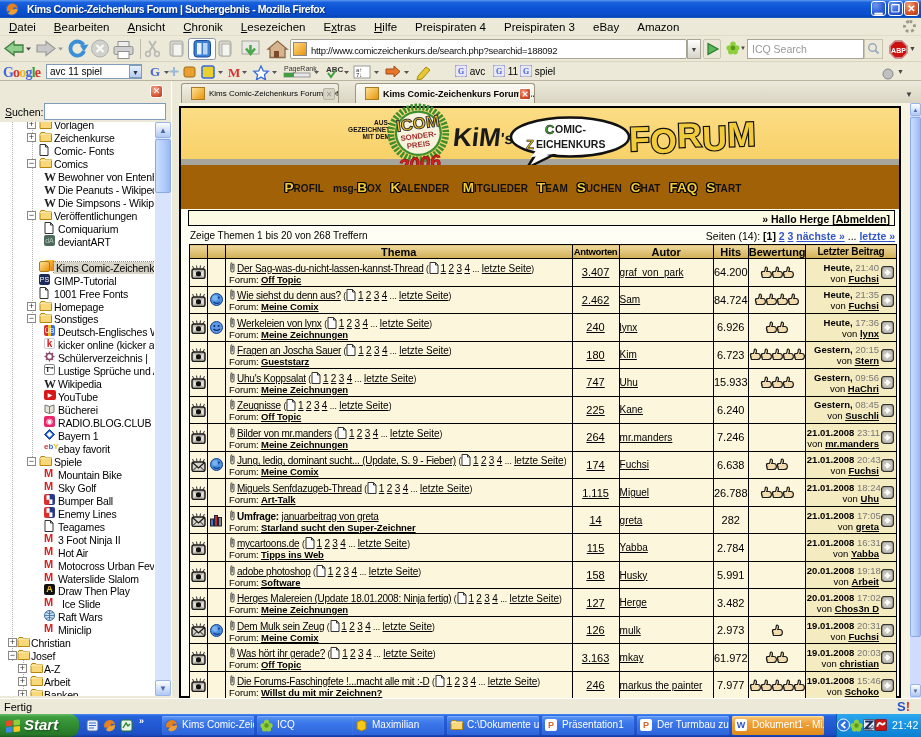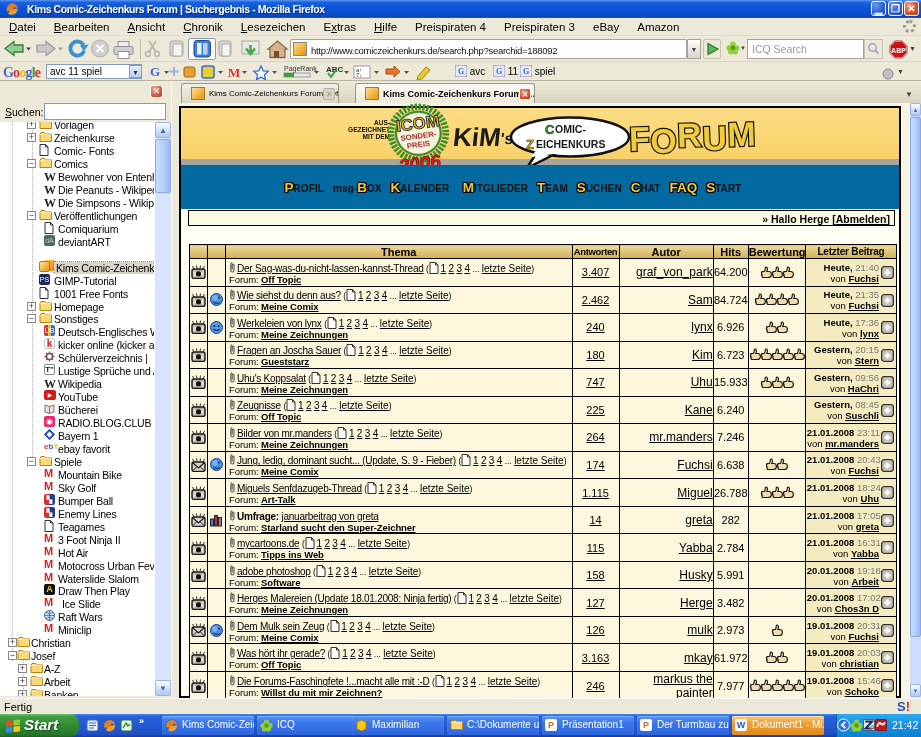--- a/index.html
+++ b/index.html
@@ -61,37 +61,37 @@
 .tabclose{position:absolute;right:3px;top:4px;width:12px;height:12px;border-radius:2px;font-size:8px;text-align:center;line-height:11px}
 #tab1 .tabclose{background:#d8d4c4;color:#999;border:1px solid #b8b4a4}
 #tab2 .tabclose{background:radial-gradient(circle at 35% 30%,#f09880,#d4512a 60%,#b23012);color:#fff;border:1px solid #fff}
 
 #viewport{left:179px;top:103px;width:731px;height:595px;background:#F8F4E2;overflow:hidden}
 #vscroll{left:910px;top:103px;width:11px;height:595px;background:#cfdcfd}
 
 #page{position:absolute;left:0px;top:3px;width:722px;border:2px solid #000;background:#FFFEF4;height:592px}
 #banner{position:relative;height:51px;background:linear-gradient(#FCDD85,#F8D168);overflow:visible}
 #graystrip{height:6px;background:#A7A69E}
-#navband{position:relative;height:44px;background:#0369a1;text-align:center;white-space:nowrap}
+#navband{position:relative;height:44px;background:#a16207;text-align:center;white-space:nowrap}
 .cnav{font-weight:bold;color:#111}
 .cnav b{font-size:13.5px;color:#F2CB3A;text-shadow:-1px -1px 0 #000,1px -1px 0 #000,-1px 1px 0 #000,1px 1px 0 #000,0 1px 0 #000,0 -1px 0 #000,1px 0 0 #000,-1px 0 0 #000}
 .cnav i{font-style:normal;font-size:10px;letter-spacing:.1px}
 #crumb{position:absolute;left:7px;top:102px;width:707px;height:16px;border:1px solid #000;background:#FDFAE4;font-size:10.5px;padding:2px 4px 0 4px}
 #zrow{position:absolute;left:7px;top:120px;width:707px;height:16px;font-size:10px}
 #ftbl{position:absolute;left:8px;top:136px;width:708px;border-collapse:collapse;table-layout:fixed}
 #ftbl tr:first-child{height:14px}
 #ftbl td,#ftbl th{border:1px solid #000;overflow:hidden;padding:0}
 #ftbl th{background:linear-gradient(#EDD89E,#D2AF55);font-size:11px;height:13px;white-space:nowrap;line-height:12px}
 #ftbl td{background:#FBF6DC;font-size:11px}
 #ftbl td.lb{background:#F5EBC0;font-size:9.5px;text-align:right;padding:1px 17px 0 1px;position:relative;white-space:nowrap}
 #ftbl td.ic{text-align:center}
 #ftbl td.ic svg{display:block;margin:0 auto}
 #ftbl td.th{padding:1px 0 0 3px;font-size:10px;letter-spacing:-0.25px}
 #ftbl td.an,#ftbl td.ht{text-align:center}
-#ftbl td.au{text-align:right;font-size:12px}
+#ftbl td.au{text-align:left;font-size:10px}
 #ftbl td.bw{text-align:center;white-space:nowrap}
 #ftbl td.bw svg{margin:0 -1px}
 #ftbl tr{height:27.54px}
 .t1{white-space:nowrap;line-height:13px;height:13px;font-size:10px;letter-spacing:-0.25px}
 .t1 svg{vertical-align:-2px}
 .pgp{font-size:8.5px;white-space:nowrap;letter-spacing:0}
 .pgp svg{vertical-align:-2px}
 .pg{font-size:8.5px}
 .goto{position:absolute;right:2px;top:7px}
 .lb div{line-height:11px}
@@ -596,20 +596,24 @@
         <text x="2" y="33" font-size="34" font-weight="bold" fill="#f2cb3a" stroke="#111" stroke-width="2.4" paint-order="stroke" font-family="Liberation Sans" letter-spacing="0.5" transform="rotate(-2 60 20)">F<tspan dy="3">O</tspan><tspan dy="-5">R</tspan><tspan dy="4">U</tspan><tspan dy="-3">M</tspan></text>
       </svg>
     </div>
     <div id="graystrip"></div>
     <div id="navband">
       <div style="padding-top:13px;padding-right:54px">
         <span class="cnav"><b>P</b><i>ROFIL</i></span>&nbsp;&nbsp;<span class="cnav"><i>msg-</i><b>B</b><i>OX</i></span>&nbsp;&nbsp;<span class="cnav"><b>K</b><i>ALENDER</i></span>&nbsp;&nbsp;&nbsp;<span class="cnav"><b>M</b><i>ITGLIEDER</i></span>&nbsp;&nbsp;<span class="cnav"><b>T</b><i>EAM</i></span>&nbsp;&nbsp;<span class="cnav"><b>S</b><i>UCHEN</i></span>&nbsp;&nbsp;<span class="cnav"><b>C</b><i>HAT</i></span>&nbsp;&nbsp;<span class="cnav"><b>FAQ</b></span>&nbsp;&nbsp;<span class="cnav"><b>S</b><i>TART</i></span>
       </div>
     </div>
     <div id="crumb"><span style="float:right"><b>» Hallo Herge [<span class="lnk">Abmelden</span>]</b></span></div>
+    <div id="zrow">
+          <span style="position:absolute;left:2px;top:2px">Zeige Themen 1 bis 20 von 268 Treffern</span>
+          <span style="position:absolute;right:0px;top:2px;font-size:10.5px">Seiten (14): <b>[1]</b> <b style="color:#3355cc"><span class="lnk" style="color:#3355cc">2</span> <span class="lnk" style="color:#3355cc">3</span> <span class="lnk" style="color:#3355cc">nächste »</span></b> ... <b><span class="lnk" style="color:#3355cc">letzte »</span></b></span>
+        </div>
     <table id="ftbl">
           <colgroup>
             <col style="width:18px">
             <col style="width:18px">
             <col style="width:346px">
             <col style="width:47px">
             <col style="width:94px">
             <col style="width:35px">
             <col style="width:57px">
             <col style="width:91px">

